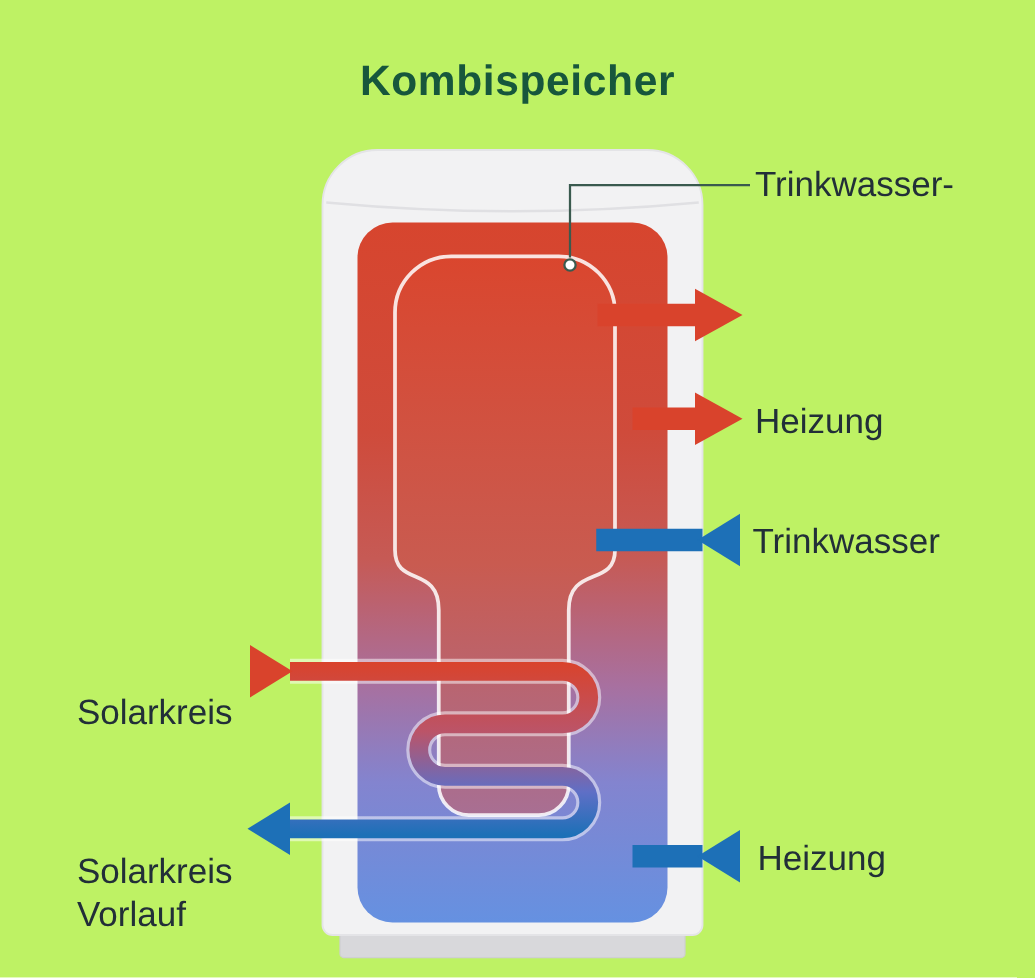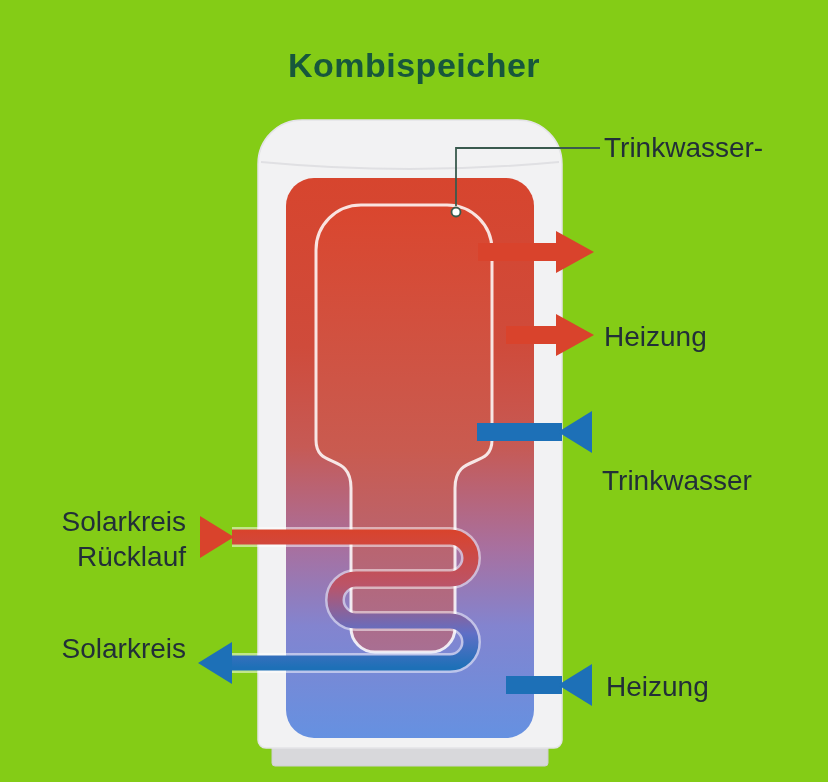--- a/index.html
+++ b/index.html
@@ -1,21 +1,21 @@
 <!DOCTYPE html>
 <html style="--title: #17573c; --text: #222f38; --red: #d9432c; --blue: #1d70b7; --gradient-top: #d7452e; --gradient-bottom: #6591e1; --tank-body: #f2f2f3; --tank-base: #d8d8db; --leader: #3a5a4e;"><head>
 <meta charset="utf-8">
 <style>
   html,body{margin:0;padding:0;background:#ffffff;}
-  .page{position:relative;width:828px;height:782px;background:#84cc16;overflow:hidden;
+  .page{position:relative;width:828px;height:782px;background:#bef264;overflow:hidden;
         font-family:"Liberation Sans",sans-serif;}
   .title{position:absolute;left:0;top:46px;width:828px;text-align:center;
          font-size:34px;font-weight:bold;letter-spacing:.5px;color:var(--title,#17573c);}
   .label{position:absolute;font-size:28px;line-height:35px;color:var(--text,#222f38);white-space:nowrap;}
-  .label.right-align{text-align:right;}
+  .label.right-align{margin-top:48px;}
   svg{position:absolute;left:0;top:0;}
   .fill-red{fill:var(--red,#d9432c);}
   .fill-blue{fill:var(--blue,#1d70b7);}
   .stop-top{stop-color:var(--gradient-top,#d7452e);}
   .stop-bottom{stop-color:var(--gradient-bottom,#6591e1);}
   .leader{stroke:var(--leader,#3a5a4e);}
 </style>
 </head>
 <body>
 
@@ -93,26 +93,26 @@
 
   <div class="title">Kombispeicher</div>
 
   <div class="label" style="left:604px;top:130px;">
     <div>Trinkwasser-</div>
   </div>
 
 
   <div class="label" style="left:604px;top:319px;">Heizung</div>
 
-  <div class="label" style="left:602px;top:415px;margin-top:48px;">Trinkwasser</div>
+  <div class="label" style="left:602px;top:415px;">Trinkwasser</div>
 
   <div class="label right-align" style="right:642px;top:504px;">
     <div>Solarkreis</div>
-    <div>Rücklauf</div>
   </div>
 
   <div class="label right-align" style="right:642px;top:631px;">
     <div>Solarkreis</div>
+    <div>Vorlauf</div>
   </div>
 
   <div class="label" style="left:606px;top:669px;">Heizung</div>
 
 </div>
 
 </body></html>

